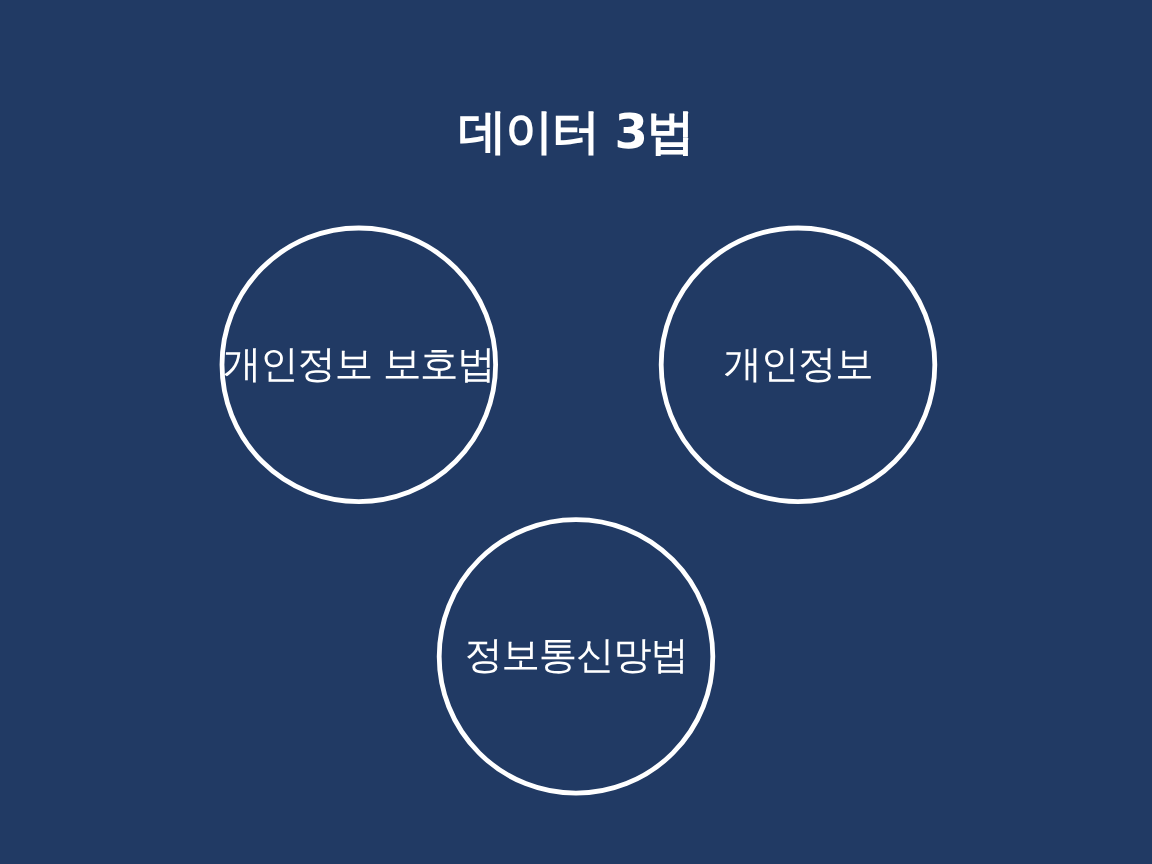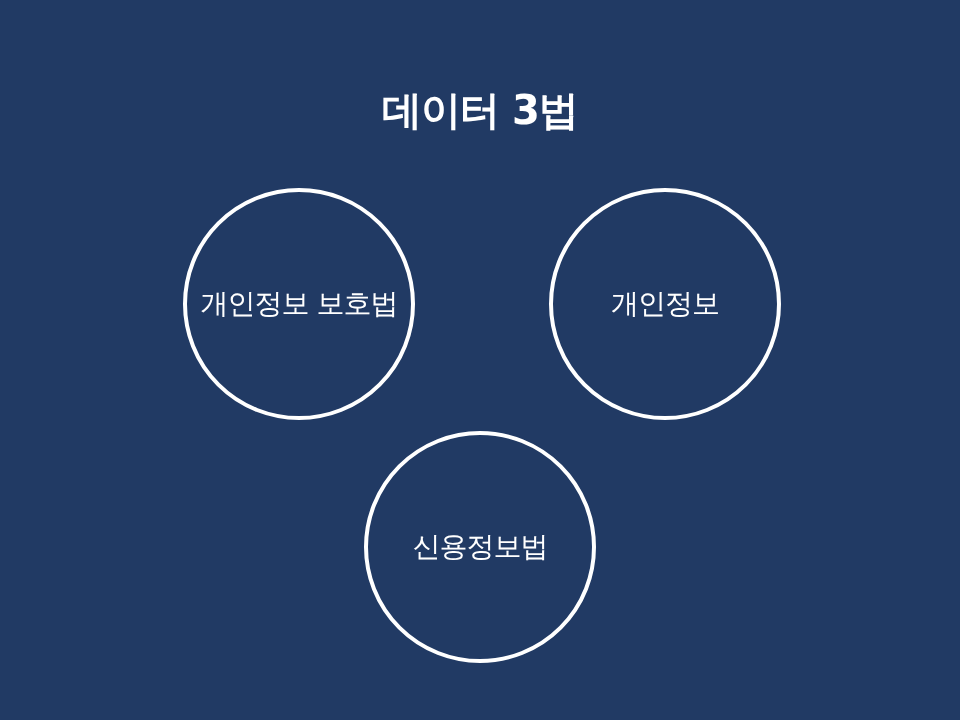--- a/index.html
+++ b/index.html
@@ -2,30 +2,30 @@
 <html><head>
 <meta charset="utf-8">
 <style>
   html, body { margin:0; padding:0; }
   body { width:960px; height:720px; background:#213a64; position:relative; overflow:hidden;
          font-family:"DejaVu Sans", sans-serif; color:#ffffff; }
   .title { position:absolute; left:0; width:960px; top:82px; text-align:center;
            font-size:40px; font-weight:bold; line-height:56px; letter-spacing:-1px; }
   .circle { position:absolute; width:226px; height:226px; border:4px solid #ffffff;
             border-radius:50%; box-sizing:border-box; display:flex; align-items:center; justify-content:center; }
-  .circle span { font-size:28px; white-space:nowrap; letter-spacing:-1px; }
+  .circle span { font-size:32px; white-space:nowrap; letter-spacing:-1px; }
 </style>
 </head>
 <body>
 
 <div class="title">데이터 3법</div>
 
 <div class="circle" style="left:183px; top:188px; width:232px; height:232px;">
   <span>개인정보 보호법</span>
 </div>
 
 <div class="circle" style="left:549px; top:188px; width:232px; height:232px;">
   <span>개인정보</span>
 </div>
 
 <div class="circle" style="left:364px; top:431px; width:232px; height:232px;">
-  <span>신용정보법</span>
+  <span>정보통신망법</span>
 </div>
 
 </body></html>

